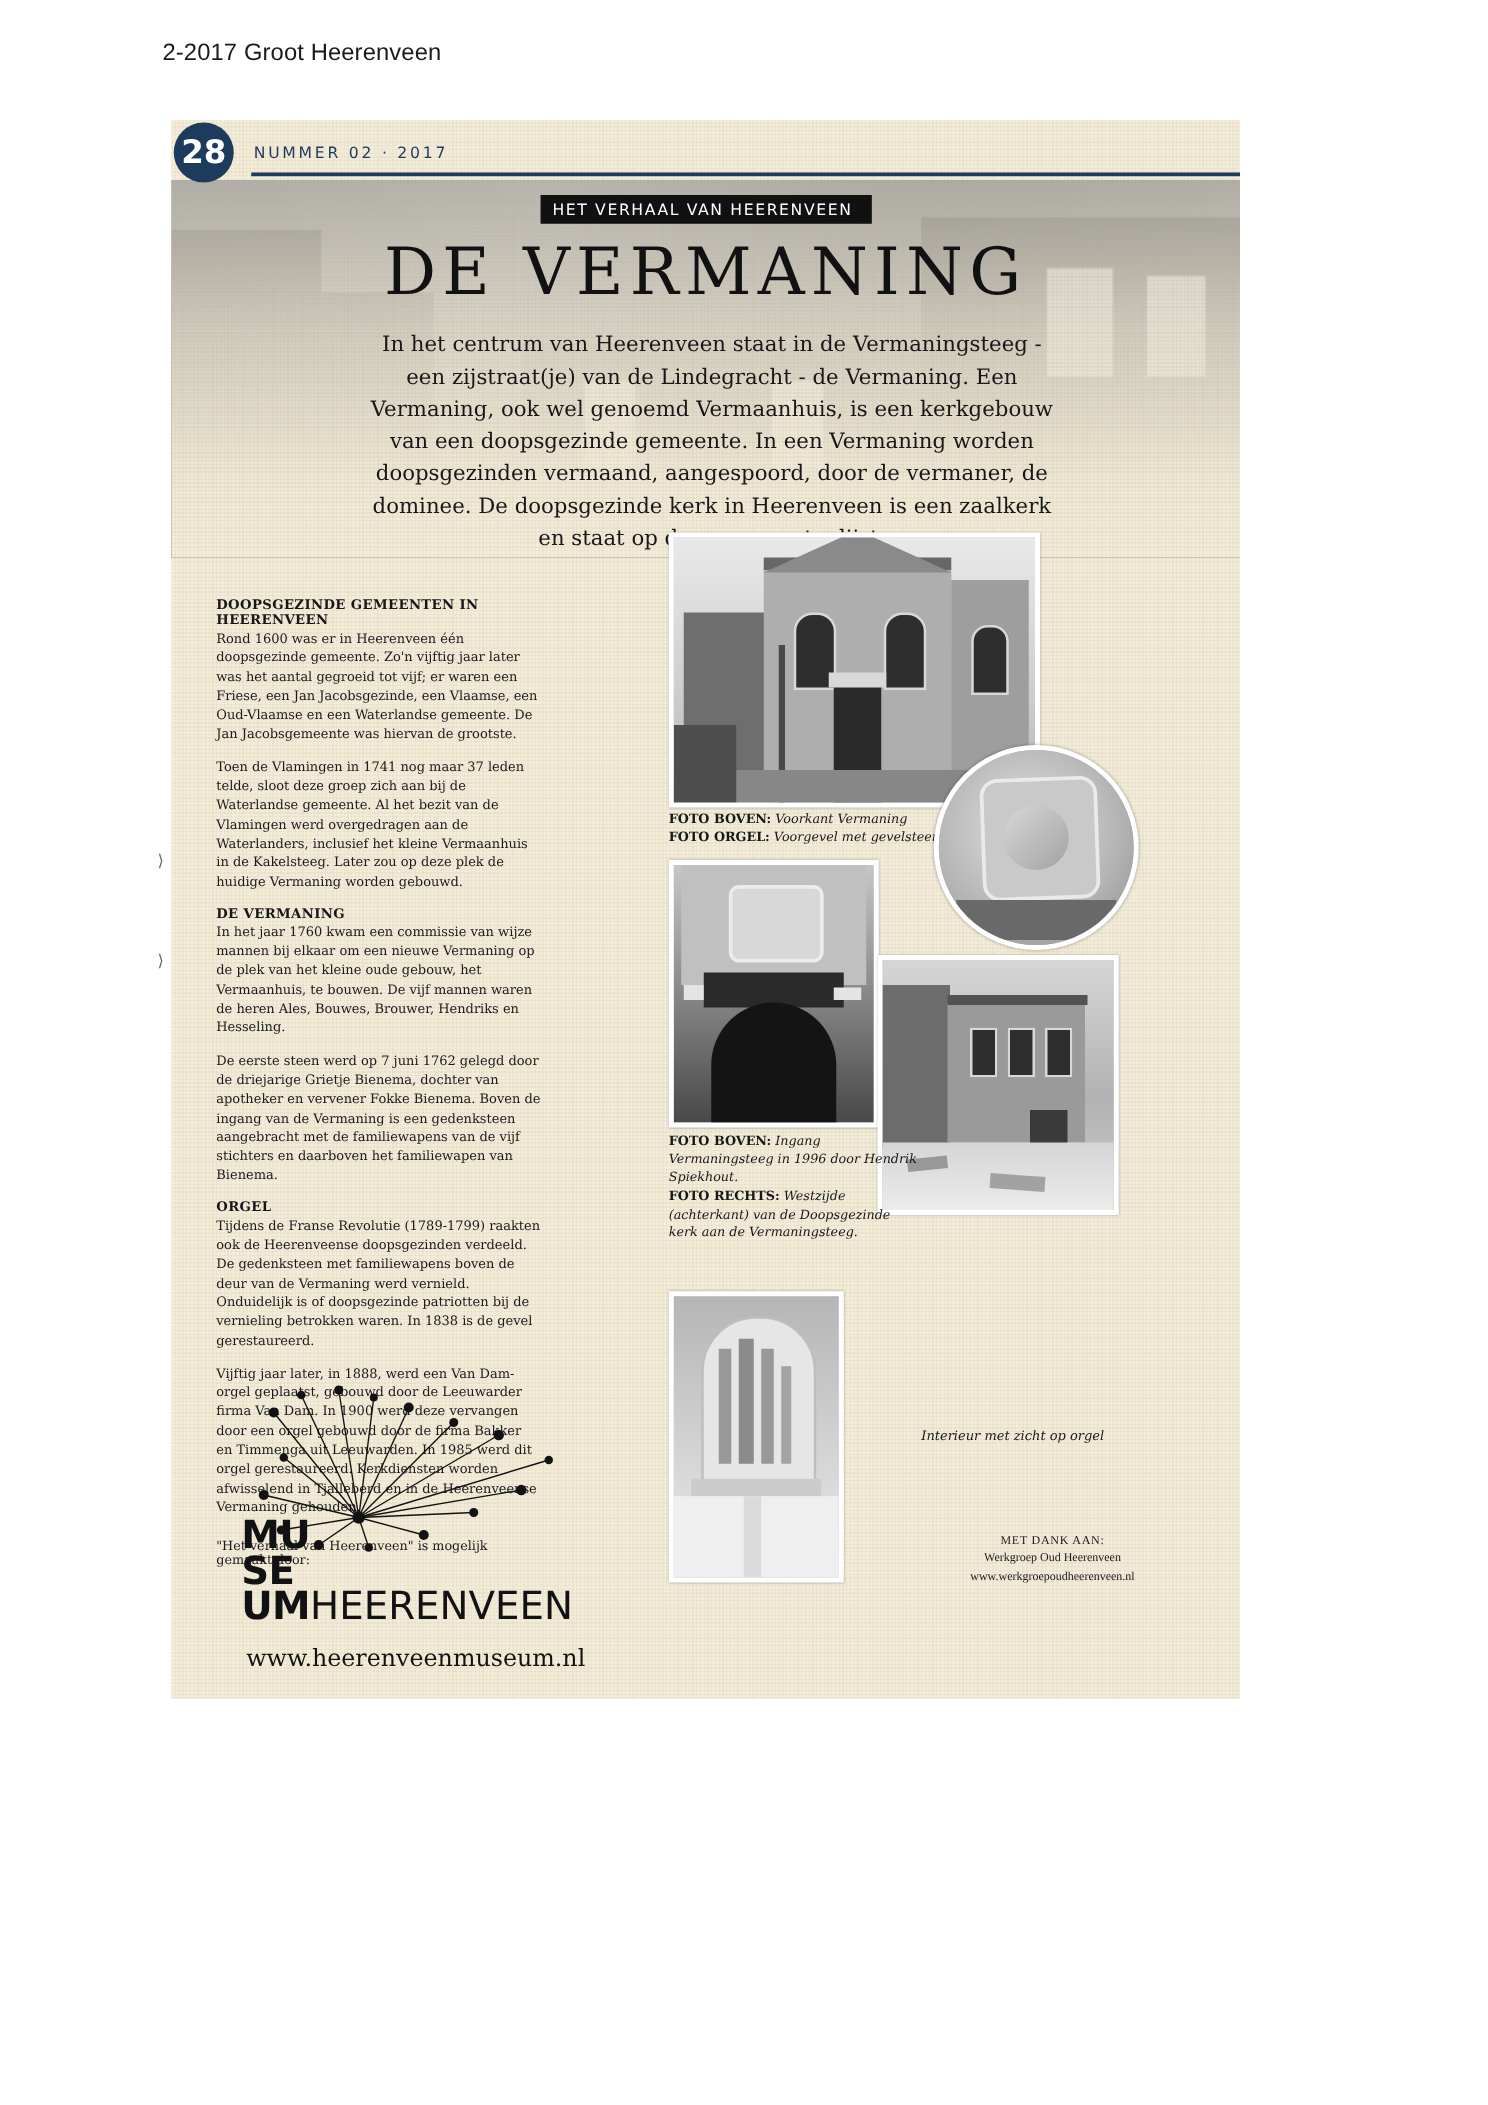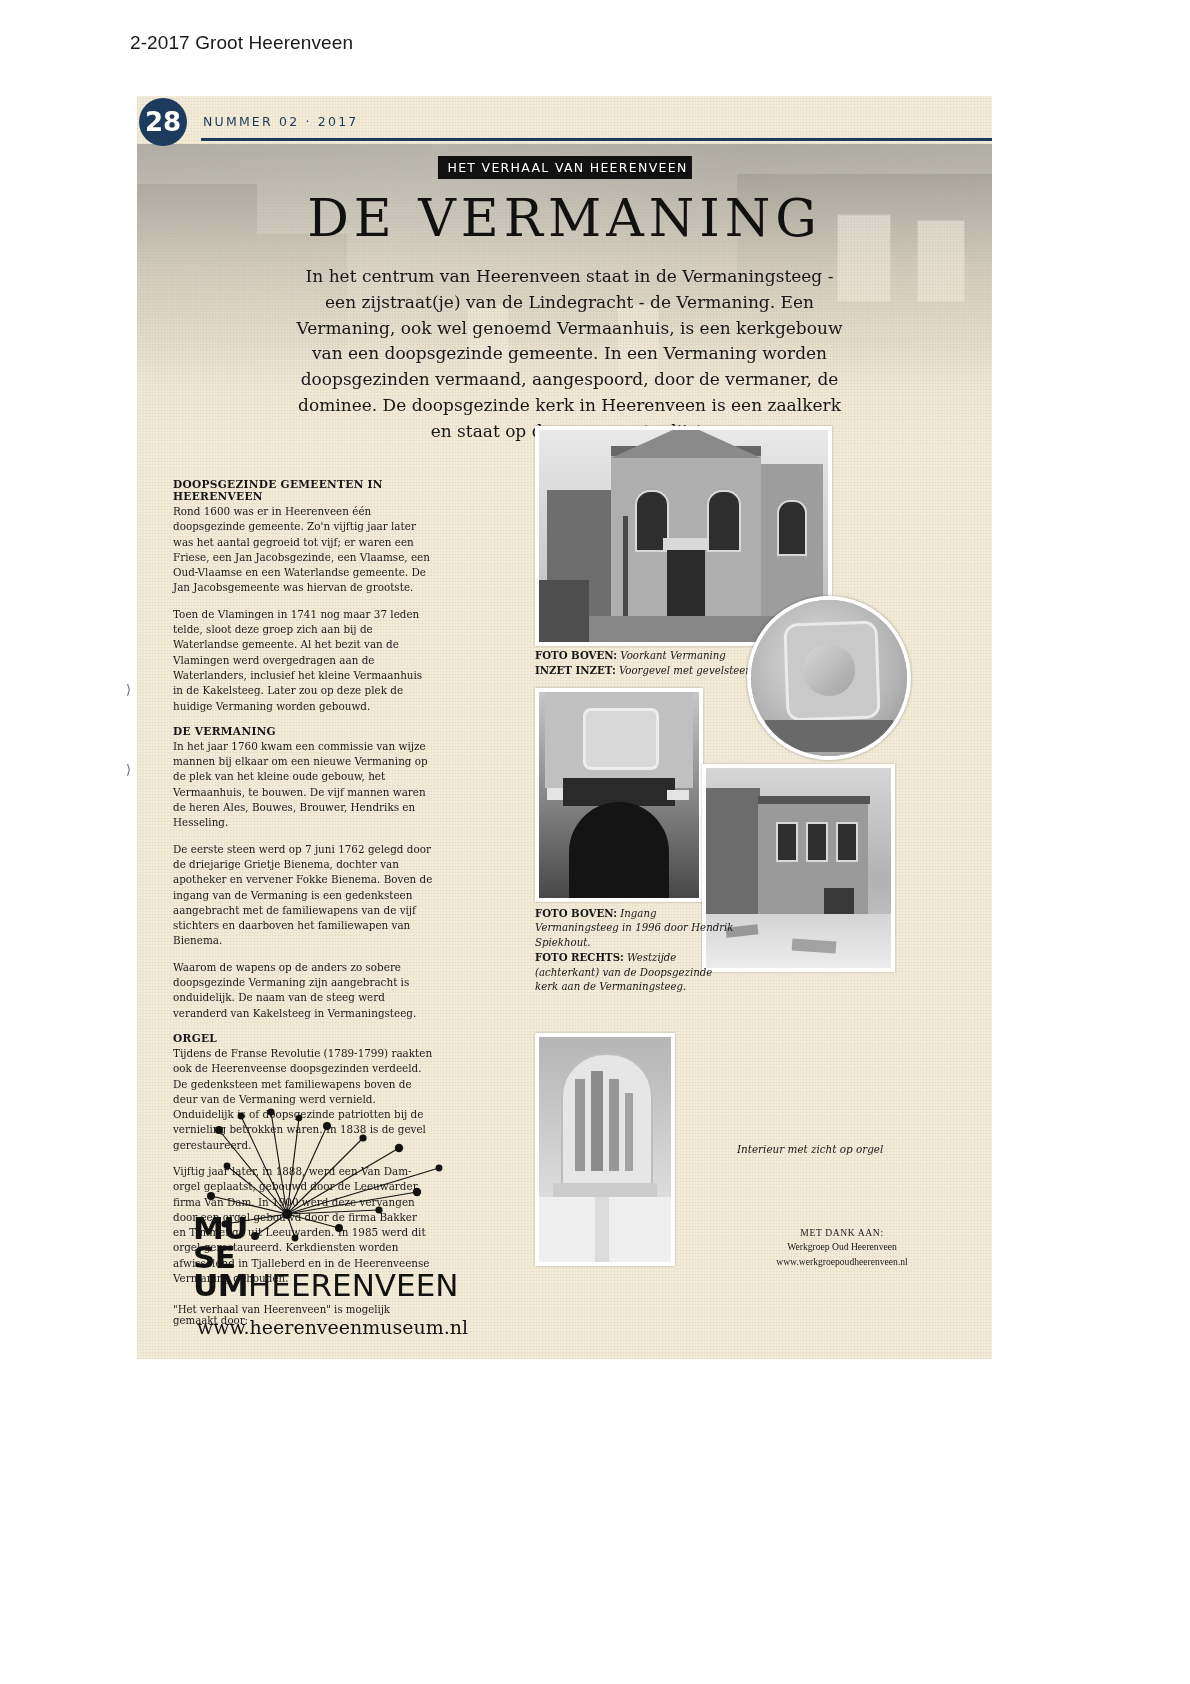--- a/index.html
+++ b/index.html
@@ -126,21 +126,21 @@
 
   .kicker {
     position: absolute;
     left: 50%;
     transform: translateX(-50%);
     top: 60px;
     background: #111111;
     color: #ffffff;
     font-size: 12.5px;
     letter-spacing: 1.3px;
-    padding: 4px 4px 4px 10px;
+    padding: 4px 15px 4px 10px;
     z-index: 6;
     font-family: "DejaVu Sans", sans-serif;
   }
   .hero-title {
     position: absolute;
     left: 0; right: 0;
     top: 92px;
     text-align: center;
     font-family: "DejaVu Serif", serif;
     font-size: 52px;
@@ -330,21 +330,20 @@
 
   <div class="col-left">
 
     <div class="sec-head">DOOPSGEZINDE GEMEENTEN IN HEERENVEEN</div>
     <p class="para">Rond 1600 was er in Heerenveen één doopsgezinde gemeente. Zo'n vijftig jaar later was het aantal gegroeid tot vijf; er waren een Friese, een Jan Jacobsgezinde, een Vlaamse, een Oud-Vlaamse en een Waterlandse gemeente. De Jan Jacobsgemeente was hiervan de grootste.</p>
     <p class="para">Toen de Vlamingen in 1741 nog maar 37 leden telde, sloot deze groep zich aan bij de Waterlandse gemeente. Al het bezit van de Vlamingen werd overgedragen aan de Waterlanders, inclusief het kleine Vermaanhuis in de Kakelsteeg. Later zou op deze plek de huidige Vermaning worden gebouwd.</p>
 
     <div class="sec-head">DE VERMANING</div>
     <p class="para">In het jaar 1760 kwam een commissie van wijze mannen bij elkaar om een nieuwe Vermaning op de plek van het kleine oude gebouw, het Vermaanhuis, te bouwen. De vijf mannen waren de heren Ales, Bouwes, Brouwer, Hendriks en Hesseling.</p>
     <p class="para">De eerste steen werd op 7 juni 1762 gelegd door de driejarige Grietje Bienema, dochter van apotheker en vervener Fokke Bienema. Boven de ingang van de Vermaning is een gedenksteen aangebracht met de familiewapens van de vijf stichters en daarboven het familiewapen van Bienema.</p>
-    <p class="para">Waarom de wapens op de anders zo sobere doopsgezinde Vermaning zijn aangebracht is onduidelijk. De naam van de steeg werd veranderd van Kakelsteeg in Vermaningsteeg.</p>
 
     <div class="sec-head">ORGEL</div>
     <p class="para">Tijdens de Franse Revolutie (1789-1799) raakten ook de Heerenveense doopsgezinden verdeeld. De gedenksteen met familiewapens  boven de deur van de Vermaning werd vernield. Onduidelijk is of doopsgezinde patriotten bij de vernieling betrokken waren. In 1838 is de gevel gerestaureerd.</p>
     <p class="para">Vijftig jaar later, in 1888, werd een Van Dam-orgel geplaatst, gebouwd door de Leeuwarder firma Van Dam. In 1900 werd deze vervangen door een orgel gebouwd door de firma Bakker en Timmenga uit Leeuwarden. In 1985 werd dit orgel gerestaureerd. Kerkdiensten worden afwisselend in Tjalleberd en in de Heerenveense Vermaning gehouden.</p>
 
     <div class="credit-line">"Het verhaal van Heerenveen" is mogelijk gemaakt door:</div>
   </div>
 
   <div class="museum-block">
     <svg class="museum-burst" viewBox="0 0 330 150">
@@ -416,21 +415,21 @@
   <div class="round-photo" style="left:610px; top:500px; width:156px; height:156px;">
     <div style="position:absolute; inset:0; background: radial-gradient(circle at 45% 40%, #e6e1d6 0%, #b9b3a6 60%, #8e897e 100%);"></div>
     <div style="position:absolute; left:34px; top:22px; width:88px; height:92px; border-radius:14px; background:#cfc9bb; border:3px solid #eceadf; transform:rotate(-2deg);"></div>
     <div style="position:absolute; left:52px; top:44px; width:52px; height:52px; border-radius:50%; background:linear-gradient(135deg,#ded8c9,#a8a295);"></div>
     <div style="position:absolute; left:14px; top:120px; width:128px; height:32px; background:#6d6961;"></div>
   </div>
 
   <div class="caption" style="left:398px; top:552px; width:230px;">
     <div><b>FOTO BOVEN:</b>
       <i>Voorkant Vermaning</i></div>
-    <div><b>INZET INZET:</b>
+    <div><b>FOTO ORGEL:</b>
       <i>Voorgevel met gevelsteen.</i></div>
   </div>
 
   <div class="photo" style="left:398px; top:592px; width:160px; height:206px;">
     <div style="position:absolute; inset:0; background:linear-gradient(to bottom,#cdc7ba,#4a4843);"></div>
     <div class="ph-light" style="left:6px; top:0px; width:148px; height:96px; background:#c6c0b2;"></div>
     <div style="position:absolute; left:44px; top:16px; width:70px; height:56px; border-radius:8px; background:#ded8c9; border:3px solid #f0ece1;"></div>
     <div style="position:absolute; left:24px; top:86px; width:112px; height:28px; background:#2a2a28;"></div>
     <div style="position:absolute; left:30px; top:110px; width:100px; height:96px; background:#141414; border-radius:50px 50px 0 0;"></div>
     <div style="position:absolute; left:8px; top:96px; width:16px; height:12px; background:#e8e4d8;"></div>

